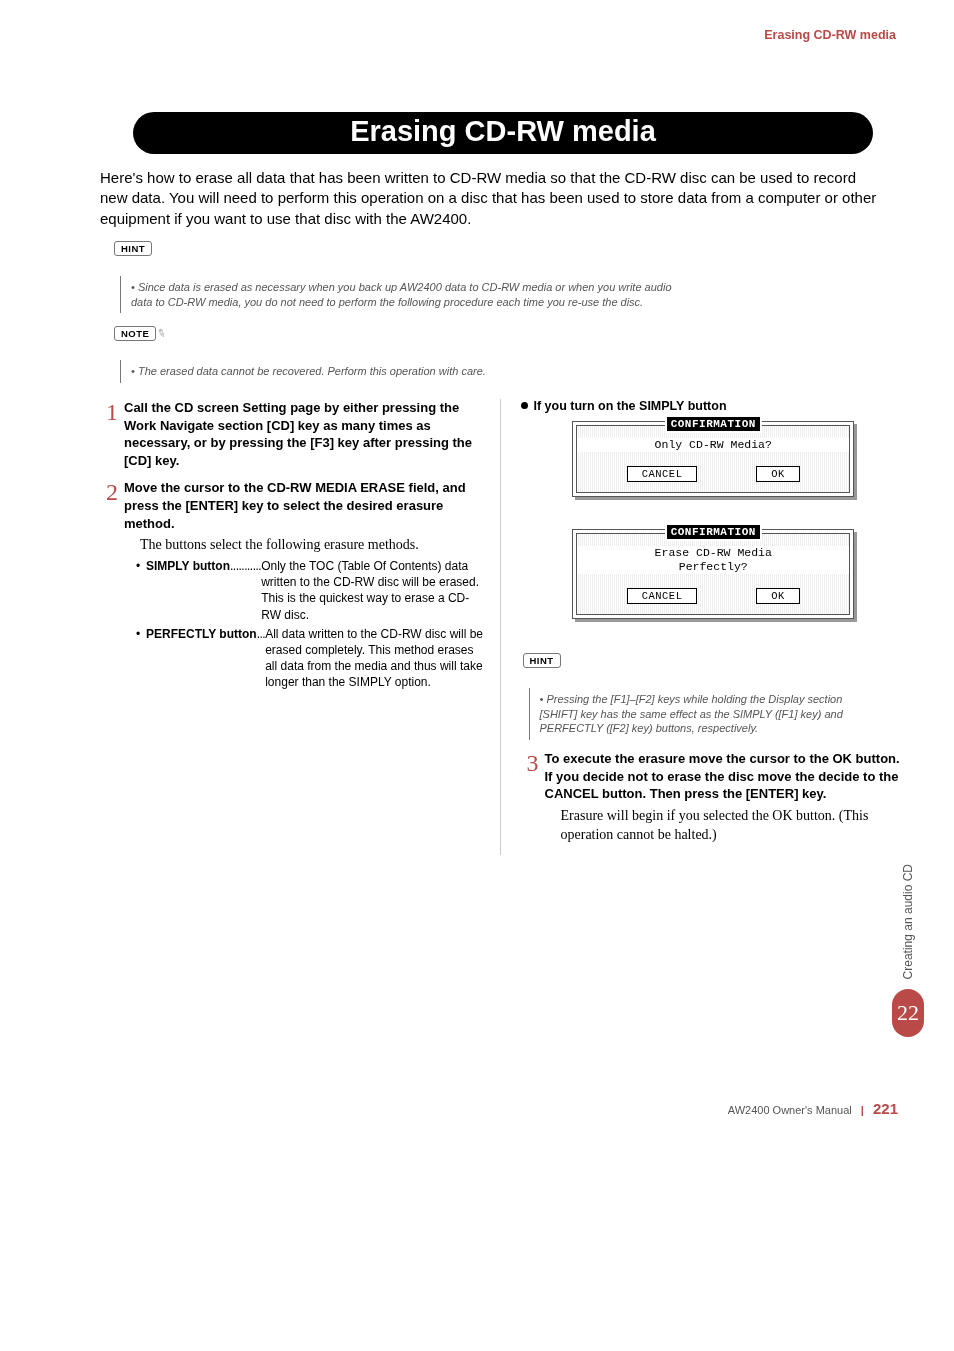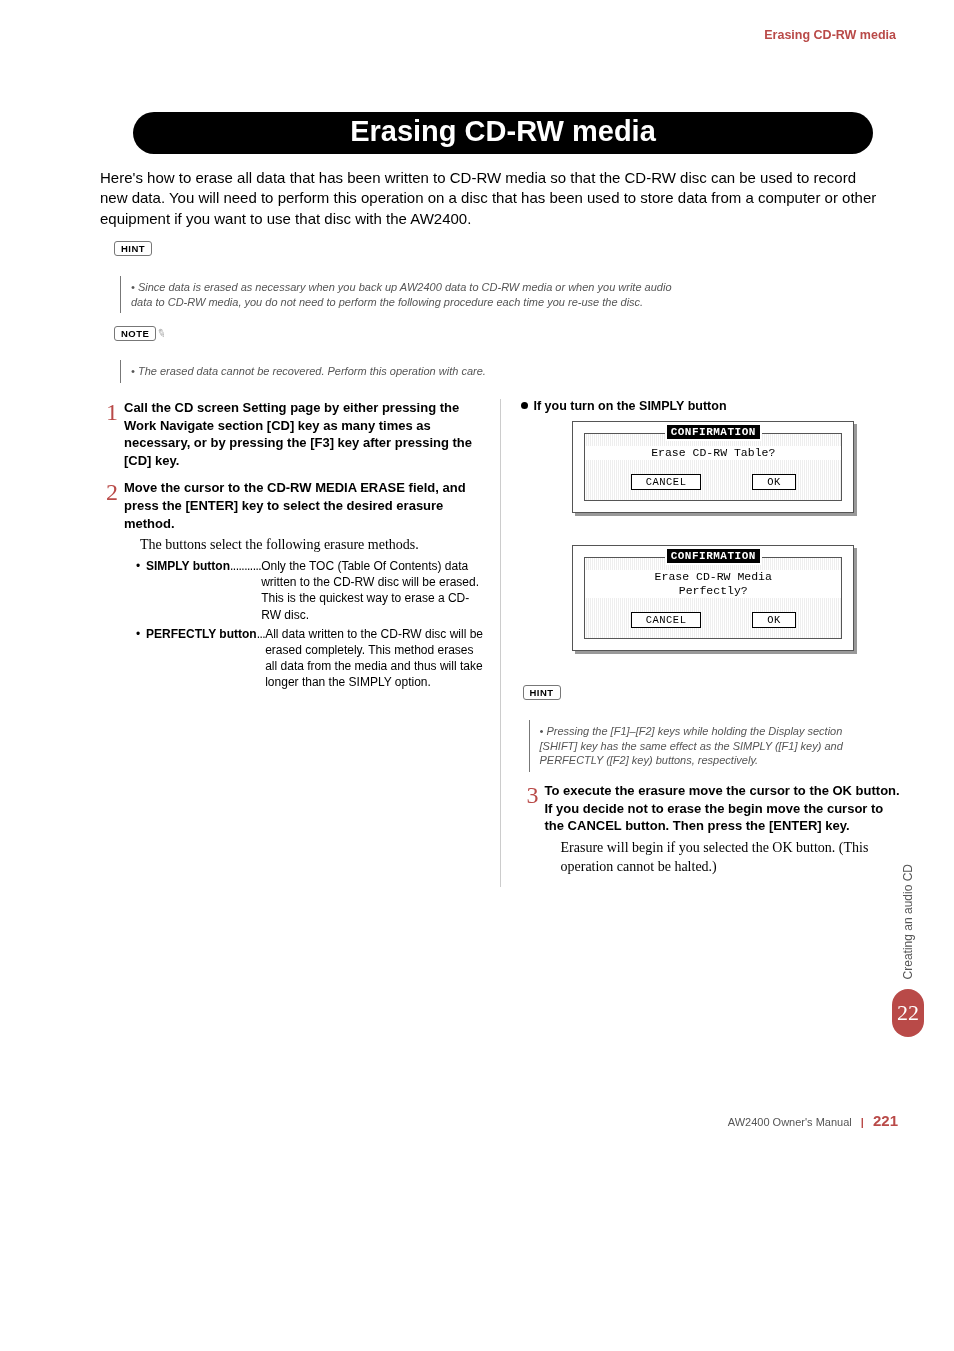--- a/index.html
+++ b/index.html
@@ -157,21 +157,21 @@
     margin: 0 auto 32px auto;
     border: 1px solid #555;
     box-shadow: 3px 3px 0 #999;
     padding: 0;
     font-family: "Courier New", monospace;
     background: #fff;
     position: relative;
   }
   .dialog-inner {
     border: 1px solid #555;
-    margin: 11px;
+    margin: 3px;
     padding: 6px 0 8px 0;
     background-image: repeating-linear-gradient(90deg, #fff, #fff 1px, #eee 1px, #eee 2px),
                       repeating-linear-gradient(0deg, #fff, #fff 1px, #eee 1px, #eee 2px);
     background-color: #fff;
   }
   .dialog-title {
     text-align: center;
     margin: -14px auto 6px auto;
     display: block;
     font-size: 11px;
@@ -225,21 +225,21 @@
     border-radius: 16px;
     color: #fff;
     font-family: Georgia, serif;
     font-size: 22px;
     display: flex;
     align-items: center;
     justify-content: center;
   }
   .footer {
     position: absolute;
-    bottom: 28px;
+    bottom: 40px;
     right: 56px;
     font-size: 11px;
     color: #555;
   }
   .footer .sep {
     color: #b94a48;
     font-weight: bold;
     margin: 0 6px;
   }
   .footer .pn {
@@ -308,21 +308,21 @@
 
     </div>
 
     <div class="col col-right">
 
       <div class="bullet-head"><span class="disc"></span><span>If you turn on the SIMPLY button</span></div>
 
       <div class="dialog">
         <div class="dialog-inner">
           <div class="dialog-title"><span>CONFIRMATION</span></div>
-          <div class="dialog-msg">Erase CD-RW Table?</div>
+          <div class="dialog-msg">Only CD-RW Media?</div>
           <div class="dialog-btns">
             <span class="dialog-btn">CANCEL</span>
             <span class="dialog-btn">OK</span>
           </div>
         </div>
       </div>
 
 
       <div class="dialog">
         <div class="dialog-inner">
@@ -339,21 +339,21 @@
       </div>
 
       <div class="callout callout-right">
         <span class="callout-label">HINT</span>
         <div class="callout-body" style="max-width:320px;">• <span>Pressing the [F1]–[F2] keys while holding the Display section [SHIFT] key has the same effect as the SIMPLY ([F1] key) and PERFECTLY ([F2] key) buttons, respectively.</span></div>
       </div>
 
       <div class="step">
         <div class="step-num">3</div>
         <div class="step-body">
-          <div class="step-head">To execute the erasure move the cursor to the OK button. If you decide not to erase the begin move the cursor to the CANCEL button. Then press the [ENTER] key.</div>
+          <div class="step-head">To execute the erasure move the cursor to the OK button. If you decide not to erase the disc move the decide to the CANCEL button. Then press the [ENTER] key.</div>
           <div class="step-text">Erasure will begin if you selected the OK button. (This operation cannot be halted.)</div>
         </div>
       </div>
 
     </div>
   </div>
 
   <div class="side-tab">
     <div class="side-text">Creating an audio CD</div>
     <div class="side-num-wrap">22</div>

